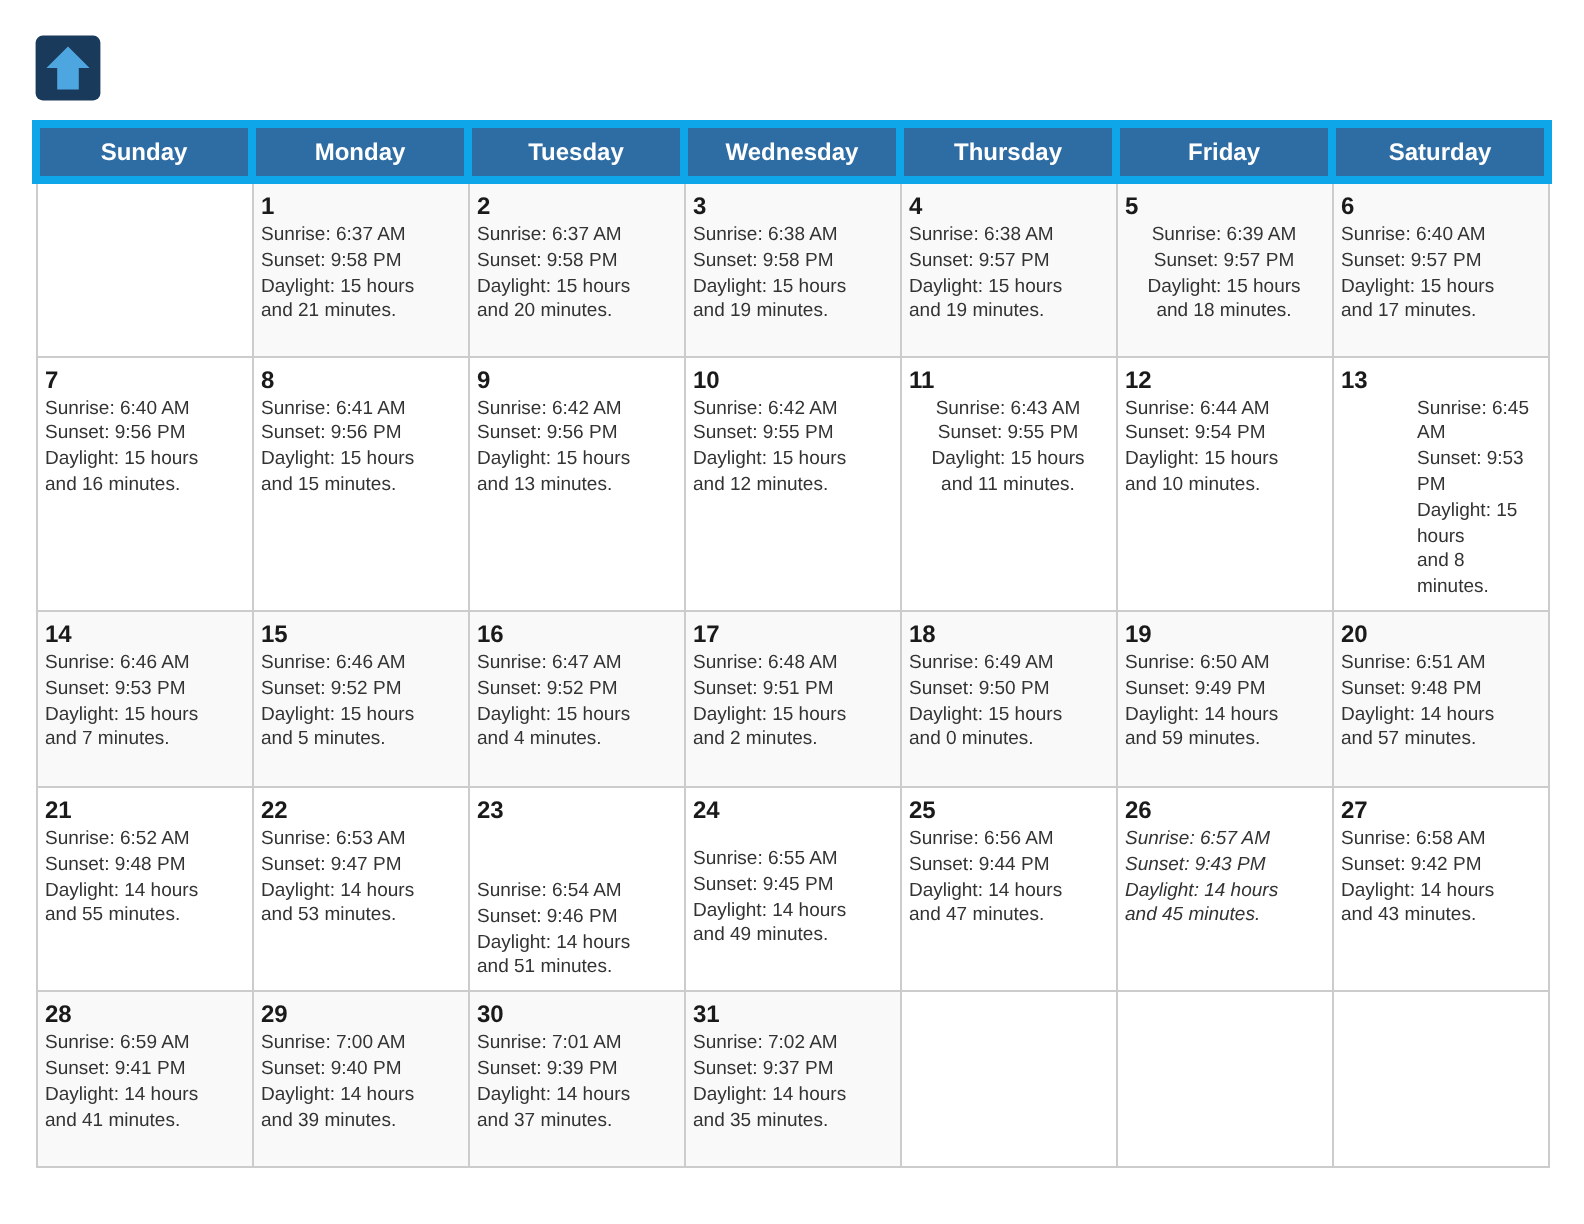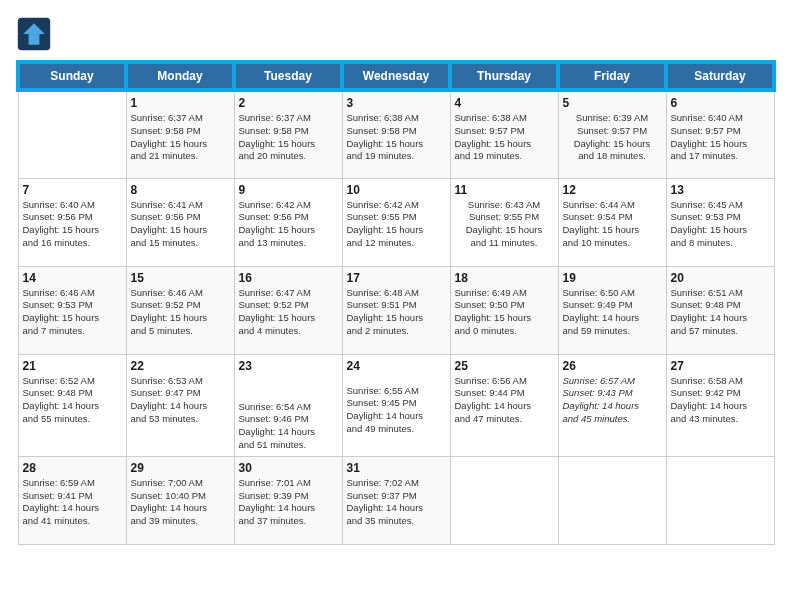--- a/index.html
+++ b/index.html
@@ -205,21 +205,21 @@
         </td>
         <td>
           <span class="day-number">12</span>
           <div class="cell-content" style="white-space: pre-line;">Sunrise: 6:44 AM
 Sunset: 9:54 PM
 Daylight: 15 hours
 and 10 minutes.</div>
         </td>
         <td>
           <span class="day-number">13</span>
-          <div class="cell-content" style="white-space: pre-line;">Sunrise: 6:45 AM
+          <div class="cell-content" style="white-space: pre-line; margin-left: 38px;">Sunrise: 6:45 AM
 Sunset: 9:53 PM
 Daylight: 15 hours
 and 8 minutes.</div>
         </td>
       </tr>
       <tr>
         <td>
           <span class="day-number">14</span>
           <div class="cell-content" style="white-space: pre-line;">Sunrise: 6:46 AM
 Sunset: 9:53 PM
@@ -324,21 +324,21 @@
         <td>
           <span class="day-number">28</span>
           <div class="cell-content" style="white-space: pre-line;">Sunrise: 6:59 AM
 Sunset: 9:41 PM
 Daylight: 14 hours
 and 41 minutes.</div>
         </td>
         <td>
           <span class="day-number">29</span>
           <div class="cell-content" style="white-space: pre-line;">Sunrise: 7:00 AM
-Sunset: 10:40 PM
+Sunset: 9:40 PM
 Daylight: 14 hours
 and 39 minutes.</div>
         </td>
         <td>
           <span class="day-number">30</span>
           <div class="cell-content" style="white-space: pre-line;">Sunrise: 7:01 AM
 Sunset: 9:39 PM
 Daylight: 14 hours
 and 37 minutes.</div>
         </td>

